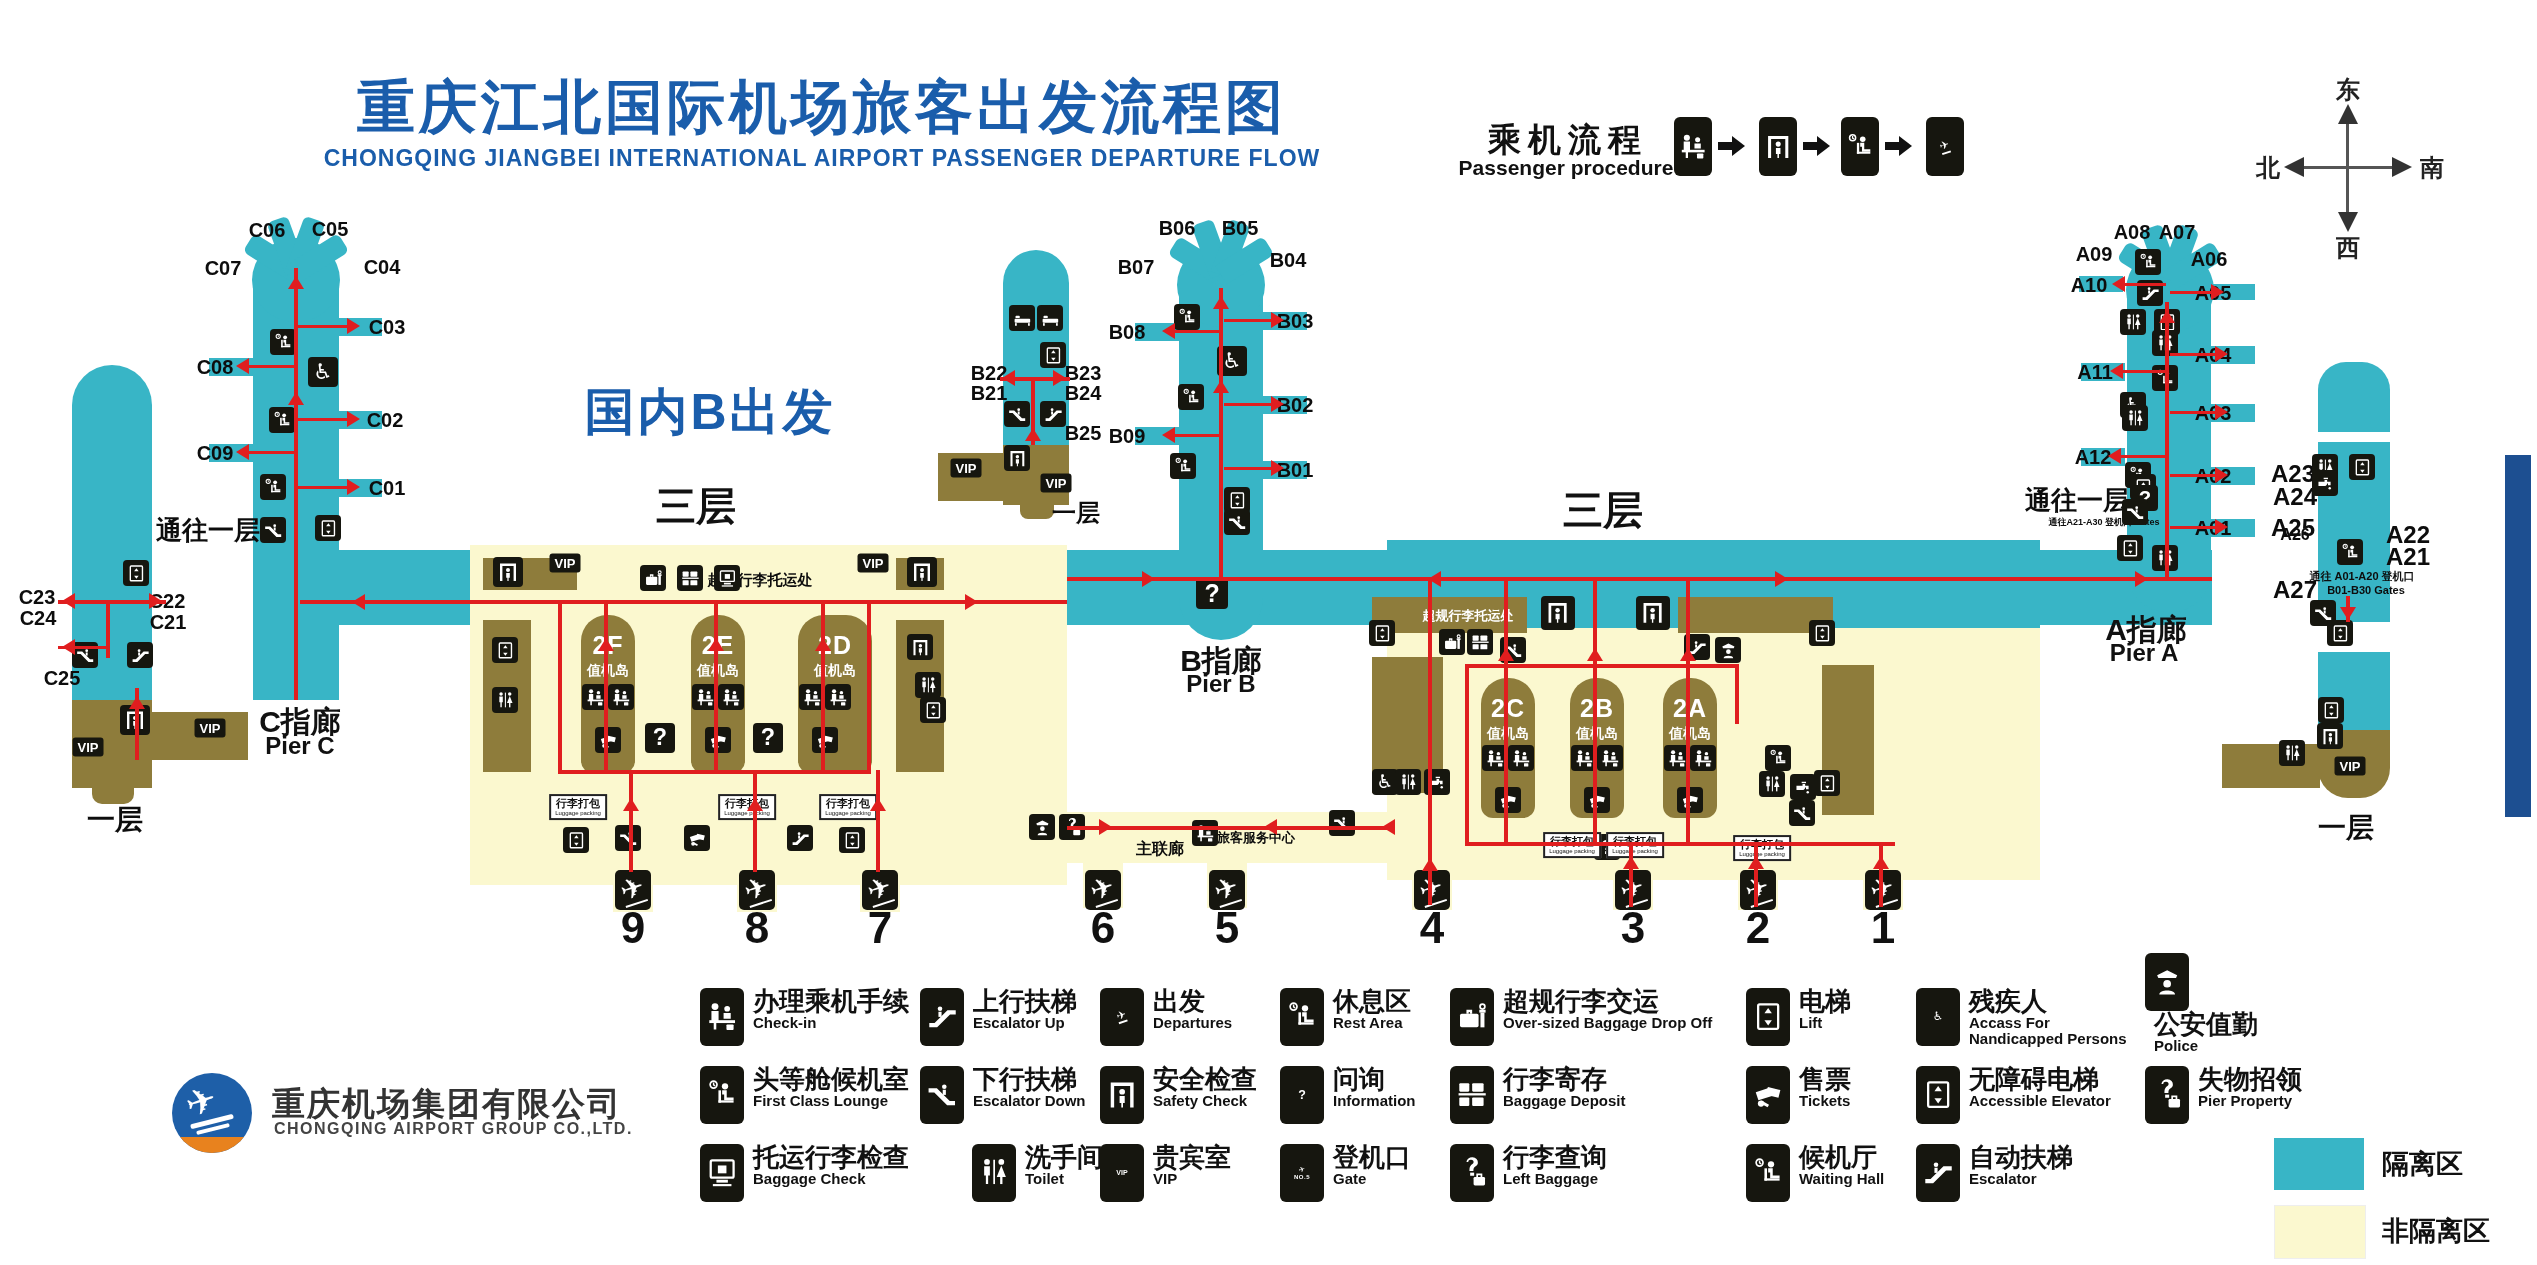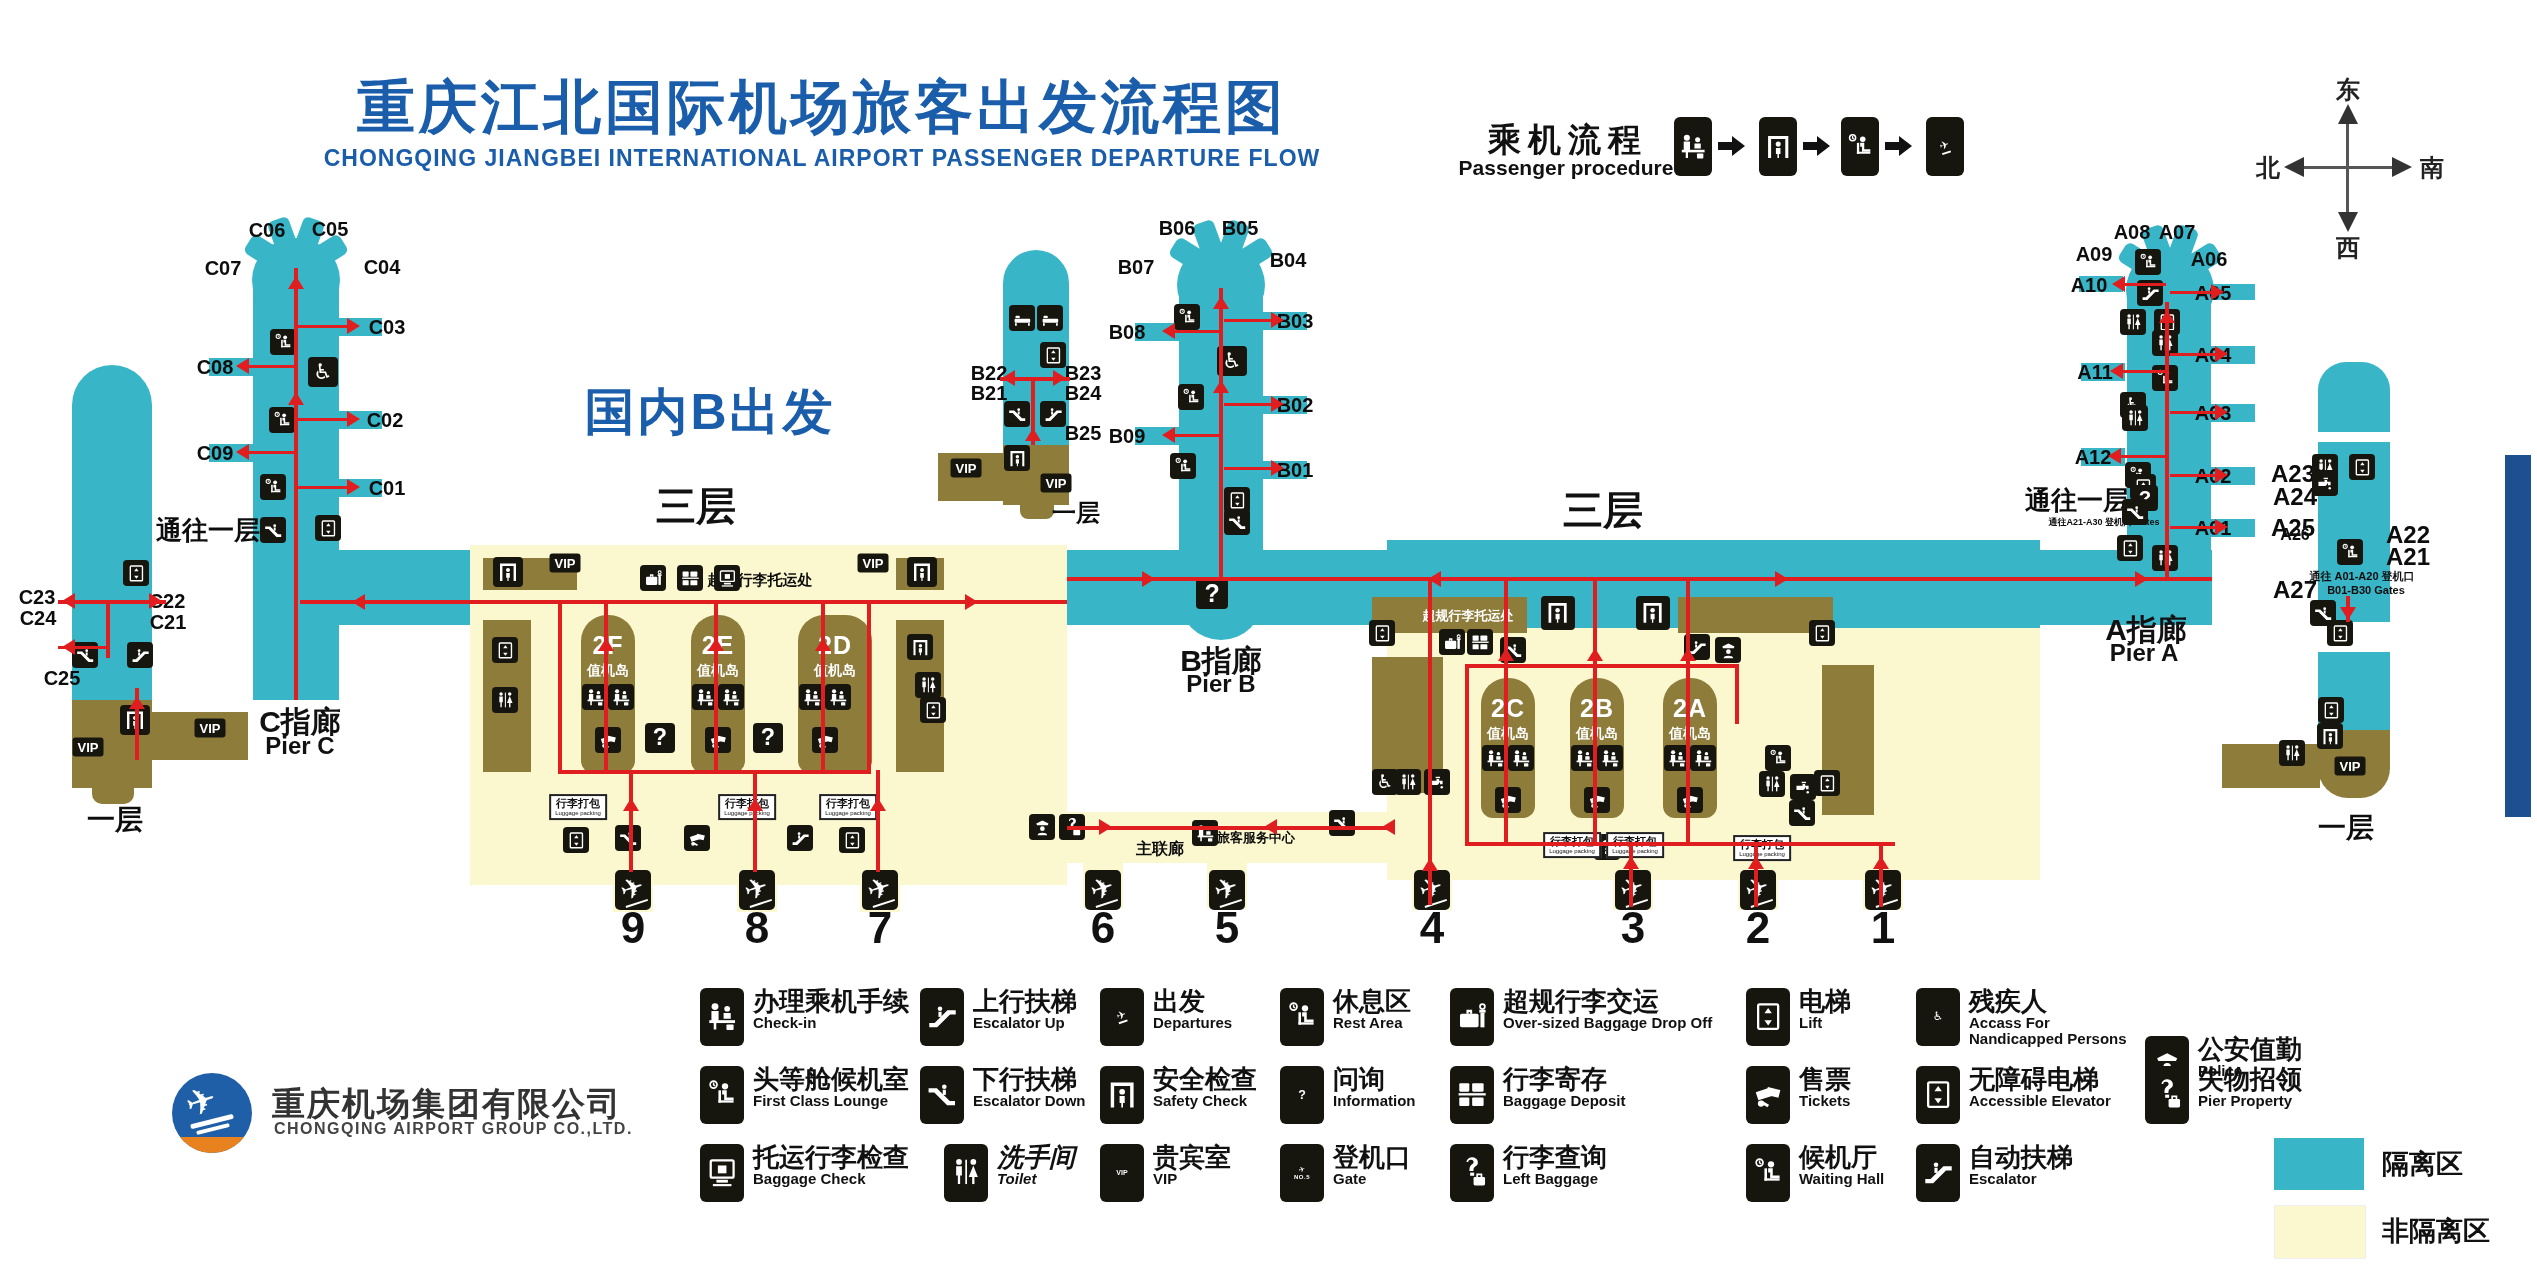--- a/index.html
+++ b/index.html
@@ -1132,21 +1132,21 @@
       </div>
       <div class="litem" style="left: 1916px; top: 988px;">
         <div class="lic">
           <span class="tg" style="font-size:72%">♿</span>
         </div>
         <div class="ltxt">
           <div class="lzh">残疾人</div>
           <div class="len wrap">Accass For Nandicapped Persons</div>
         </div>
       </div>
-      <div class="litem" style="left: 2145px; top: 1036px;">
+      <div class="litem" style="left: 2145px; top: 953px; flex-direction: column;">
         <div class="lic">
           <svg viewBox="0 0 24 24">
             <use href="#s-police"></use>
           </svg>
         </div>
         <div class="ltxt">
           <div class="lzh">公安值勤</div>
           <div class="len">Police</div>
         </div>
       </div>
@@ -1240,21 +1240,21 @@
         <div class="lic">
           <svg viewBox="0 0 24 24">
             <use href="#s-bagcheck"></use>
           </svg>
         </div>
         <div class="ltxt">
           <div class="lzh">托运行李检查</div>
           <div class="len">Baggage Check</div>
         </div>
       </div>
-      <div class="litem" style="left: 944px; top: 1144px; font-style: italic;">
+      <div class="litem" style="left: 972px; top: 1144px;">
         <div class="lic">
           <svg viewBox="0 0 24 24">
             <use href="#s-toilet"></use>
           </svg>
         </div>
         <div class="ltxt">
           <div class="lzh">洗手间</div>
           <div class="len">Toilet</div>
         </div>
       </div>

